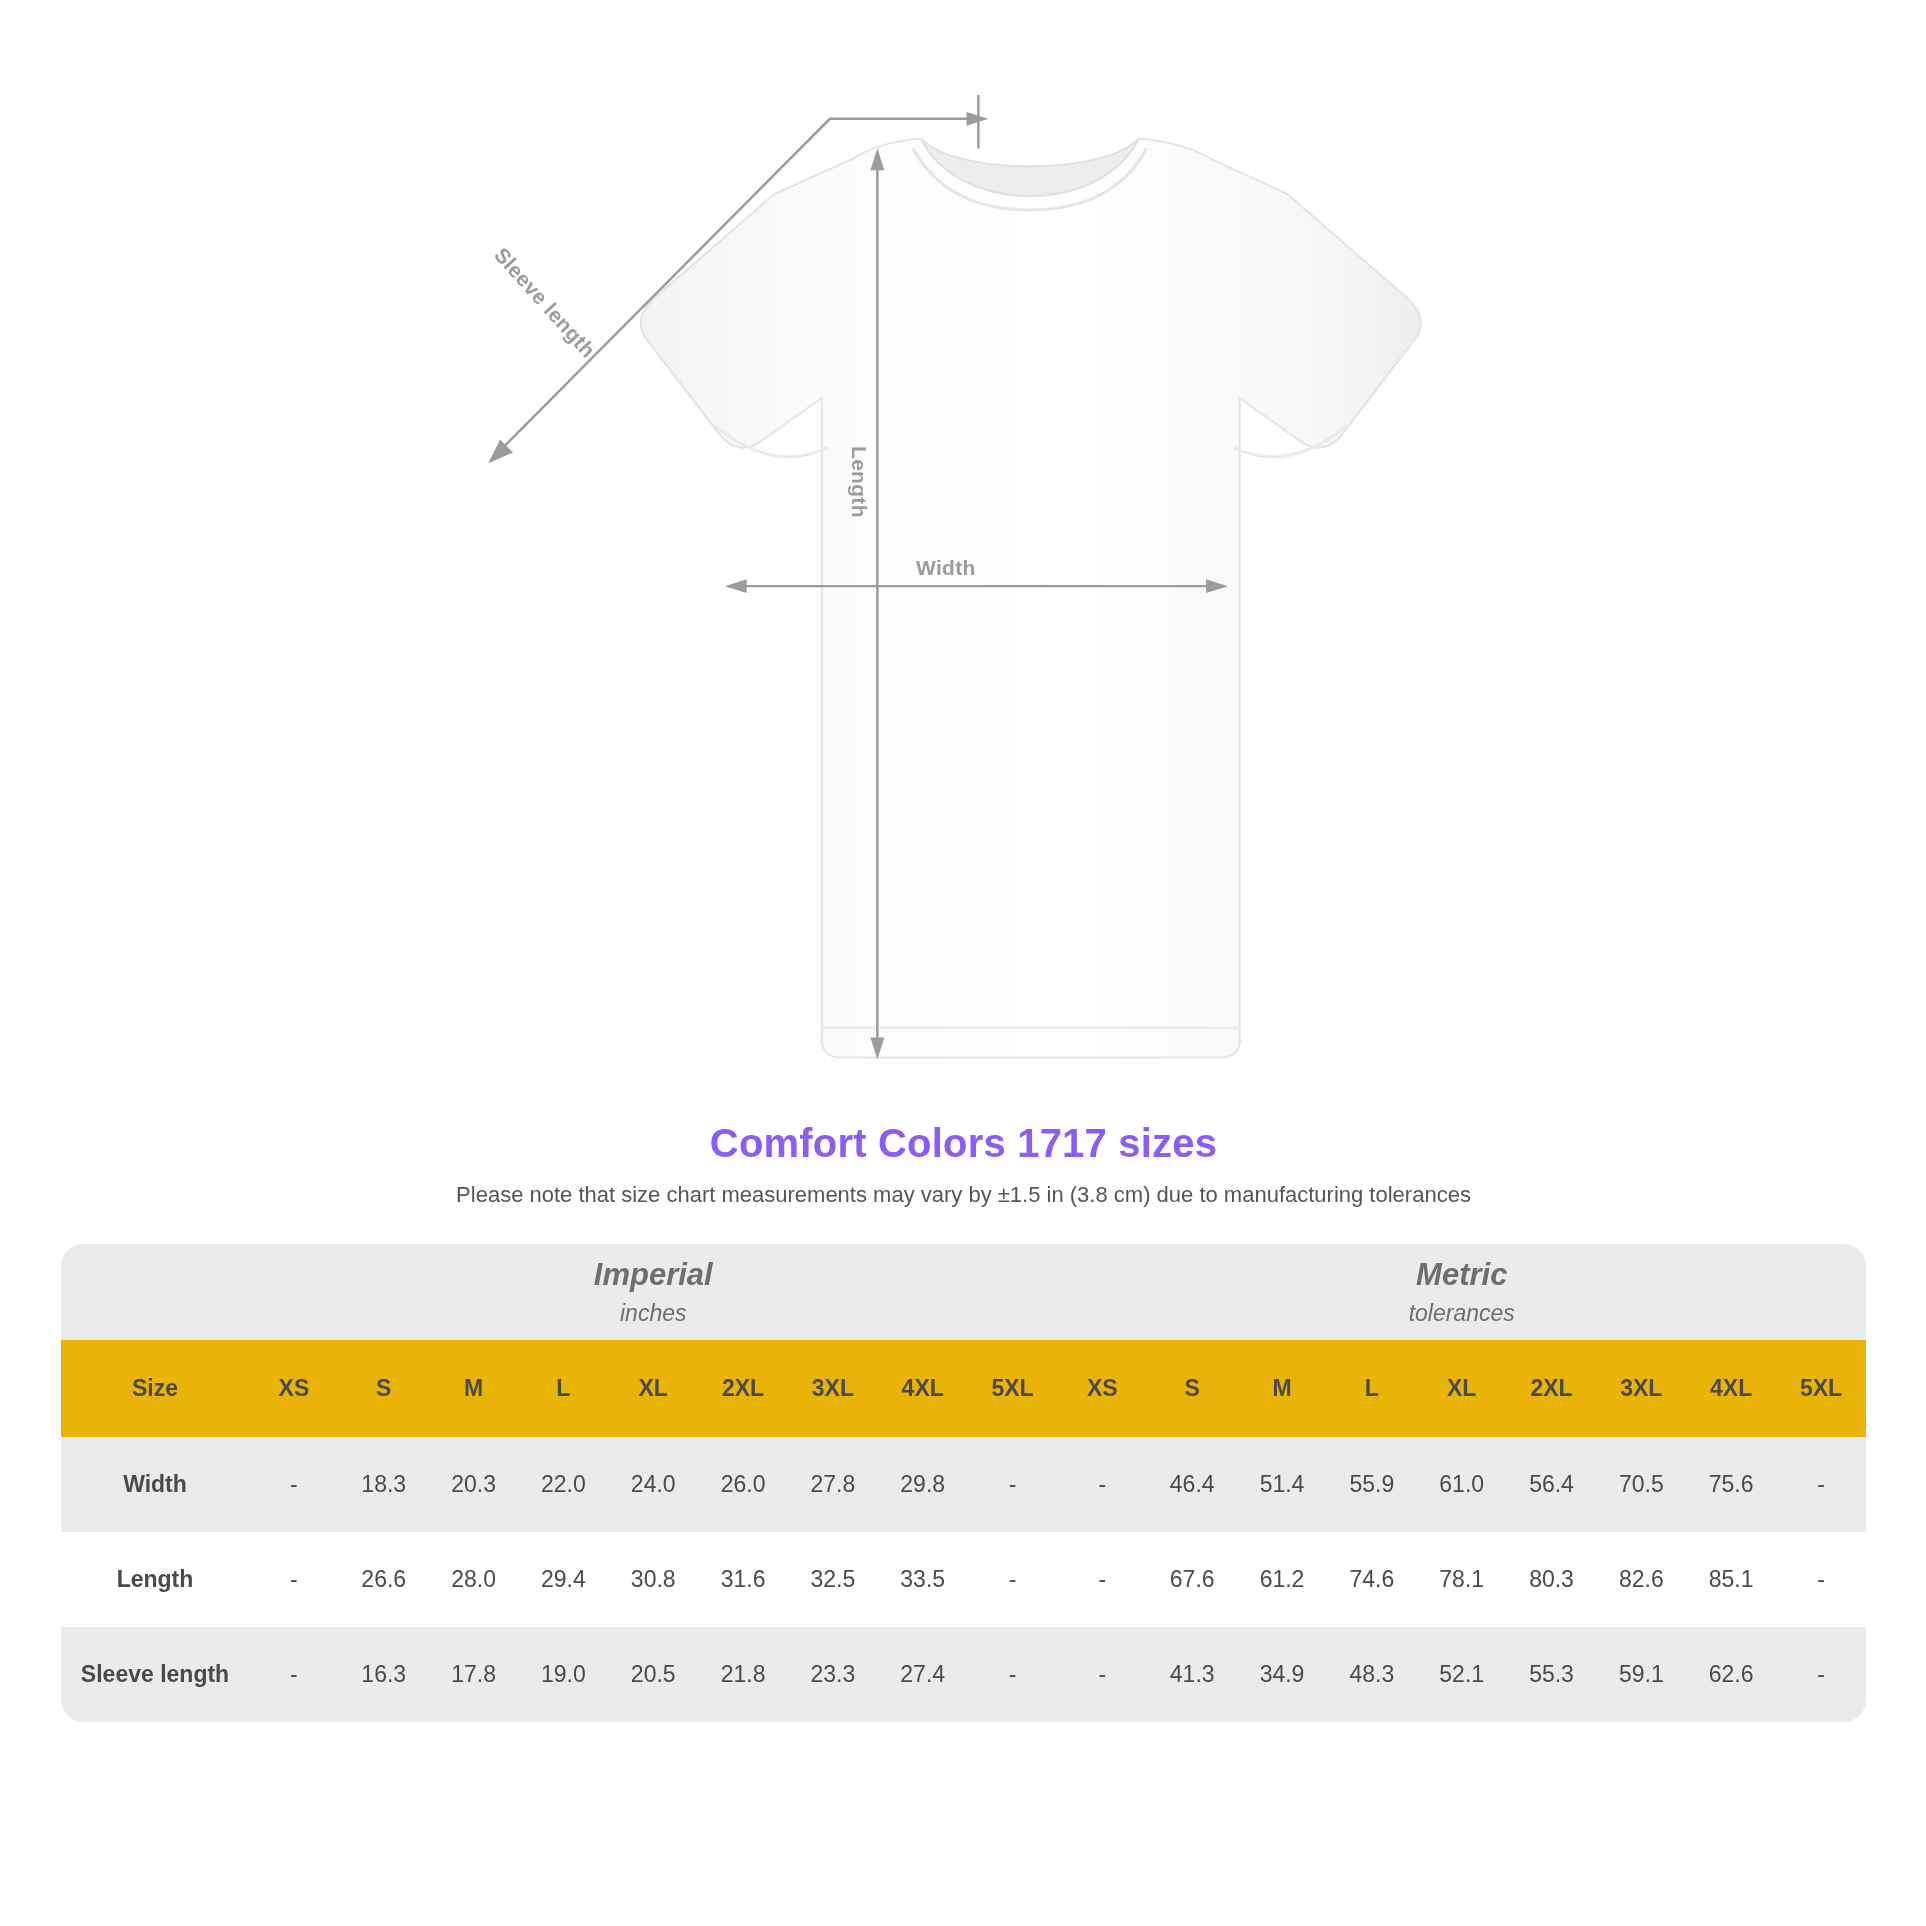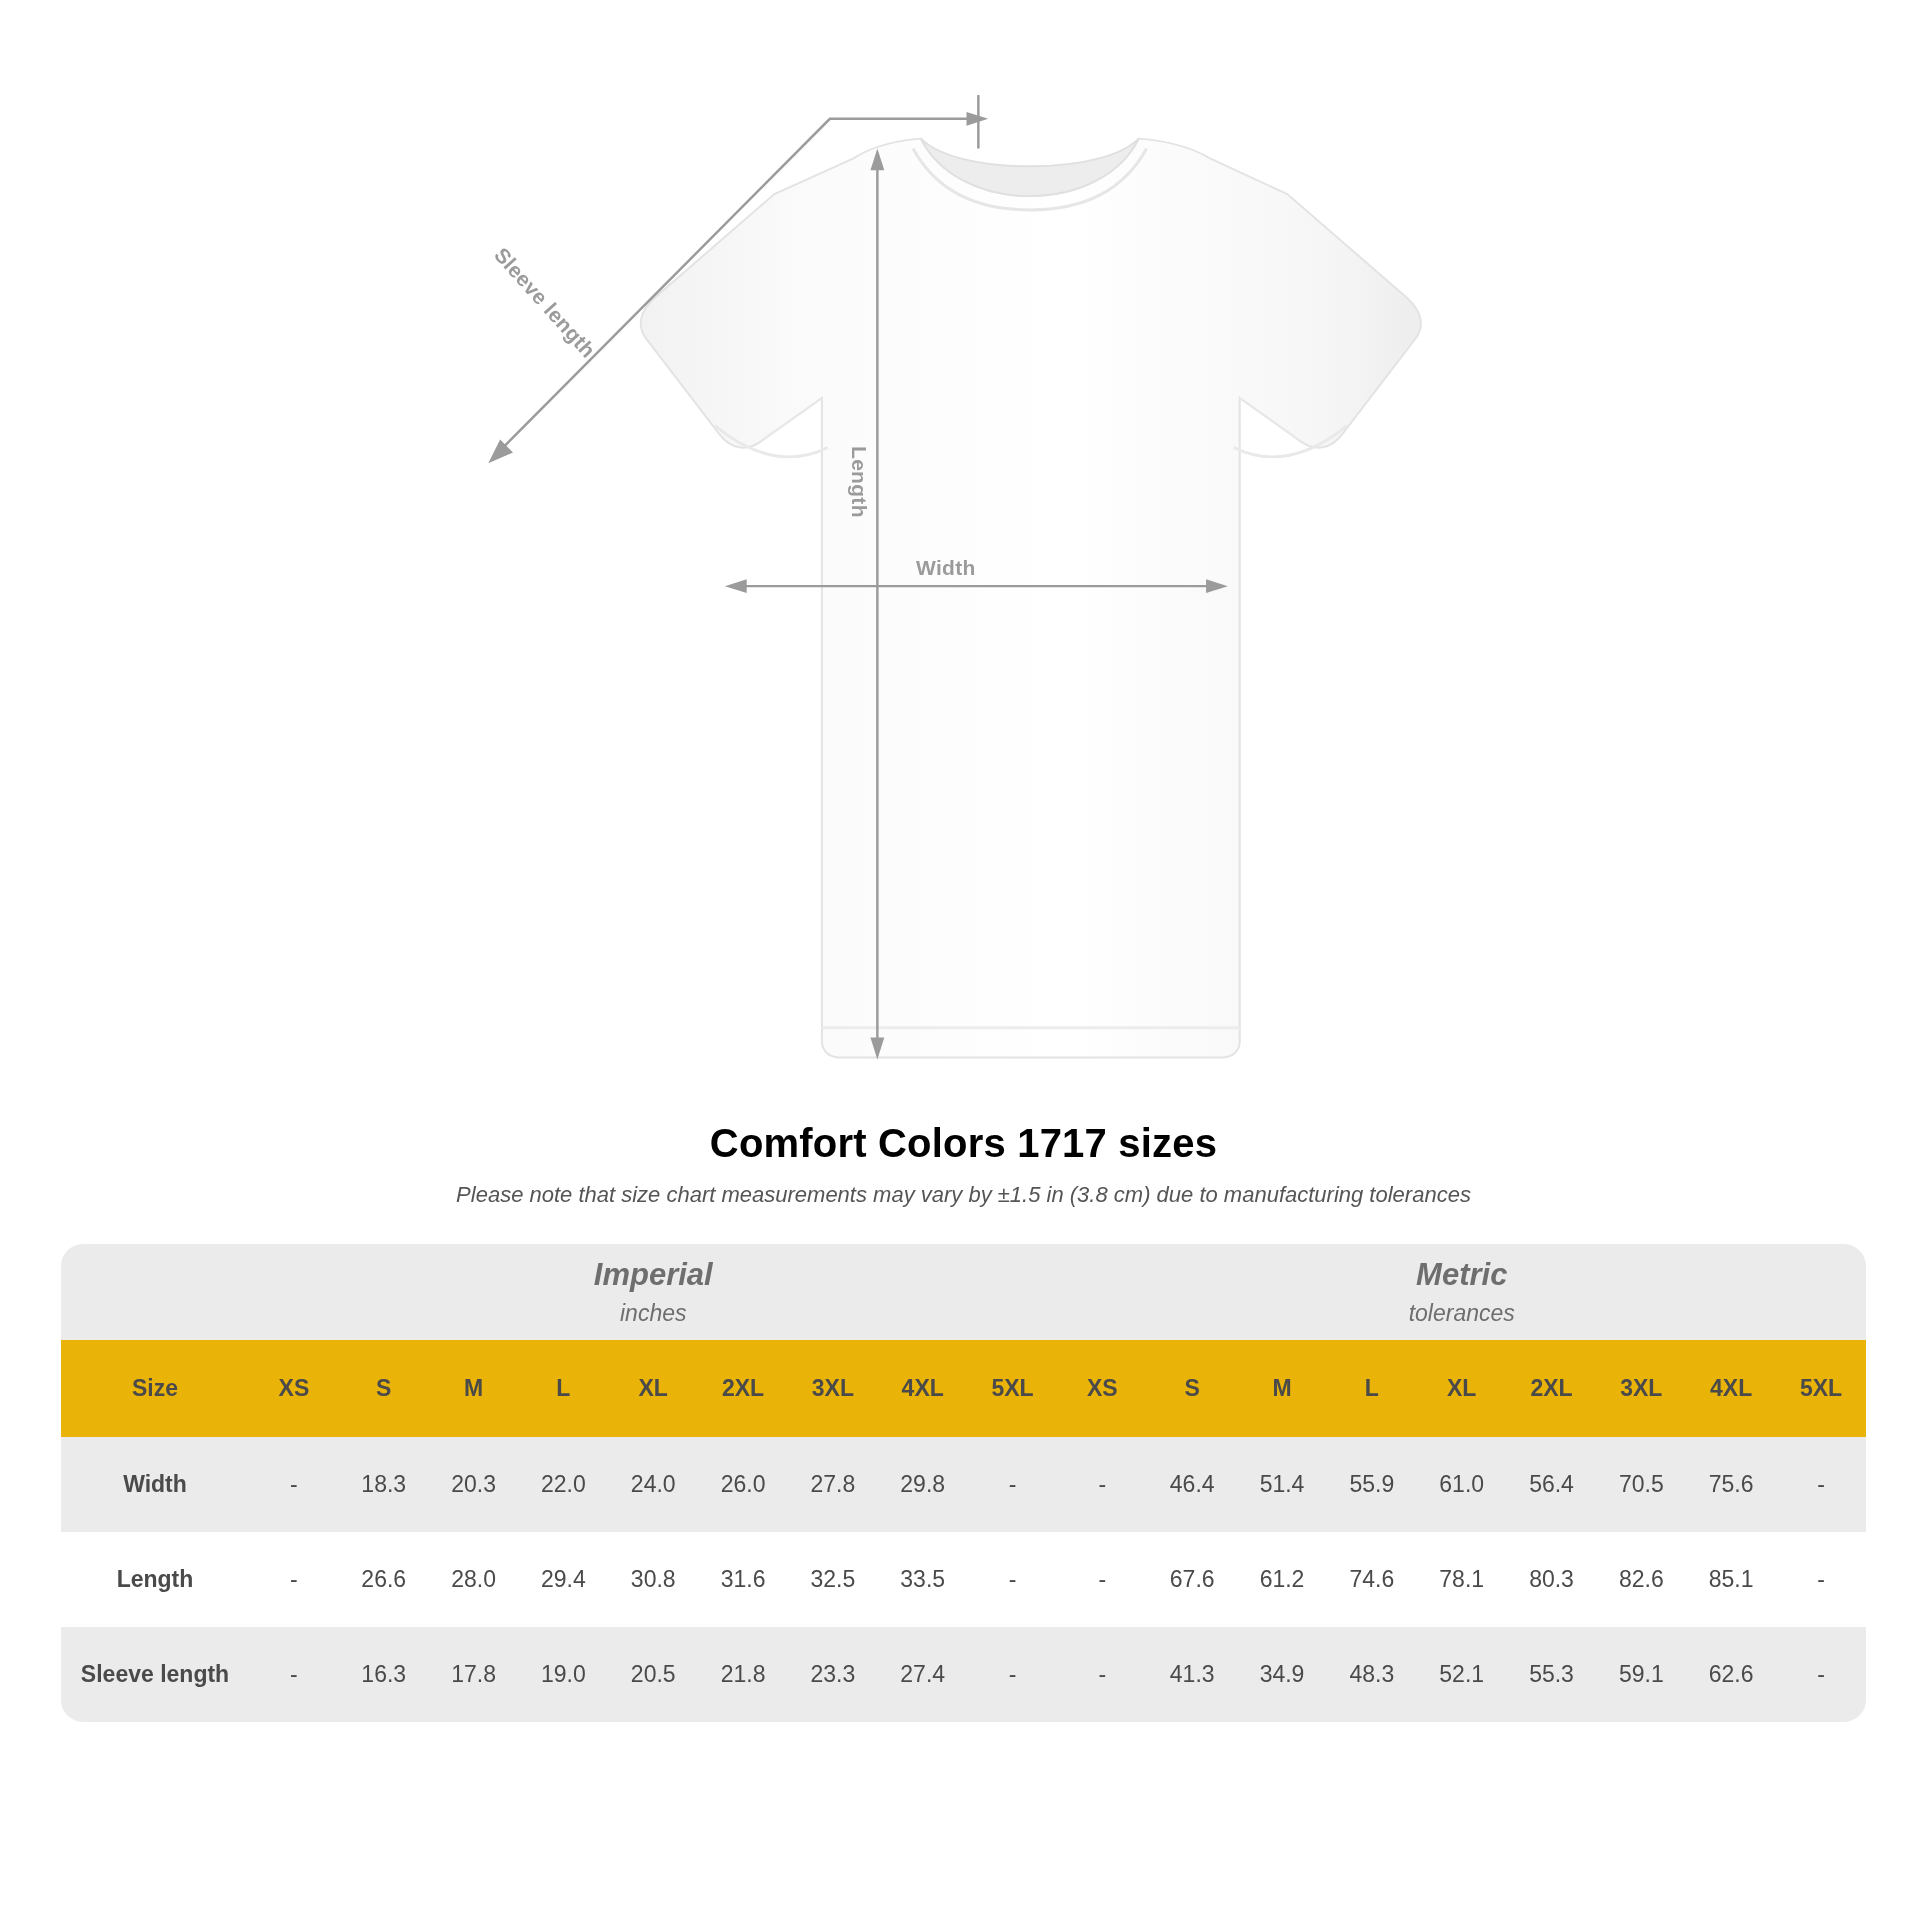--- a/index.html
+++ b/index.html
@@ -54,27 +54,26 @@
   }
 
   
   .title-block {
     text-align: center;
     margin-top: 22px;
   }
   .chart-title {
     font-size: 40px;
     font-weight: bold;
-    color: #000000;
+    color: #8b5cf6;
     letter-spacing: 0.2px;
   }
   .chart-note {
     margin-top: 16px;
     font-size: 22px;
-    font-style: italic;
     color: #555555;
   }
 
   
   .table-wrap {
     margin: 36px 61px 0 61px;
     border-radius: 22px;
     overflow: hidden;
     background: #ffffff;
   }

